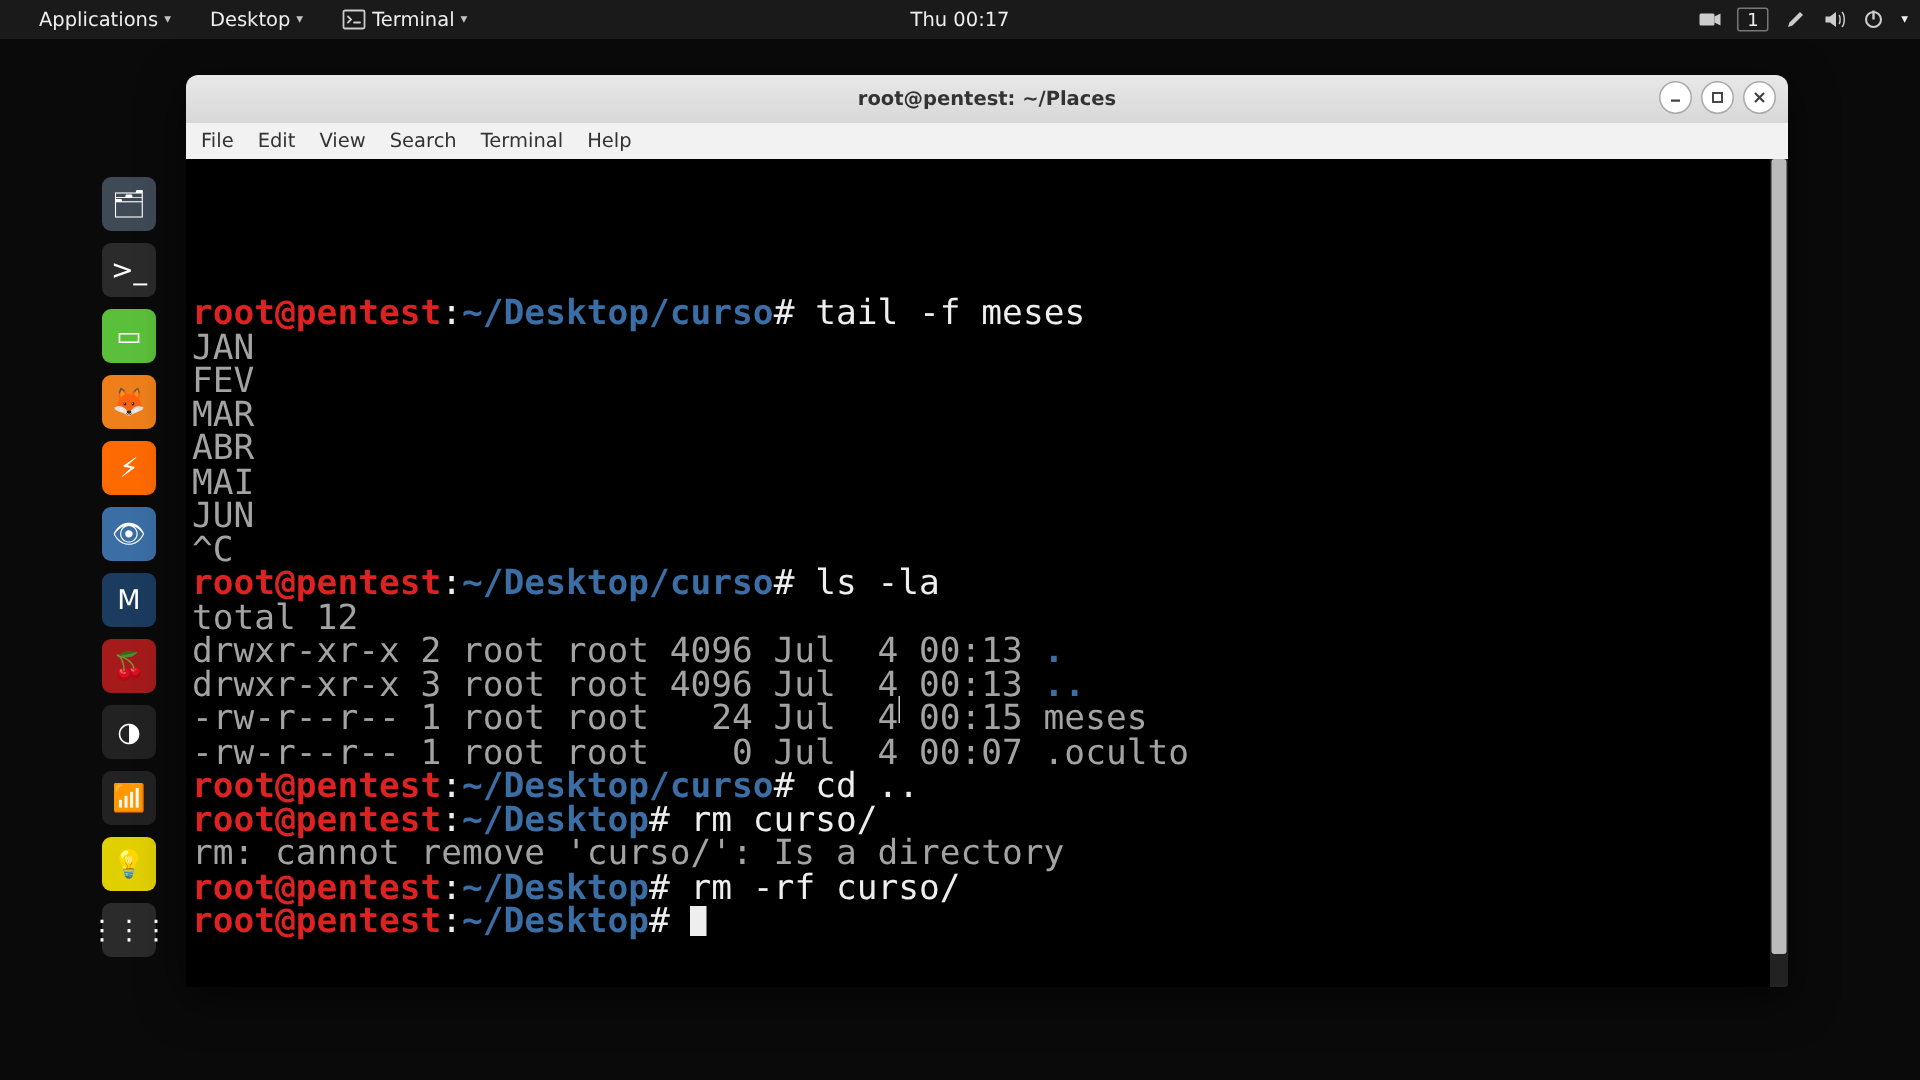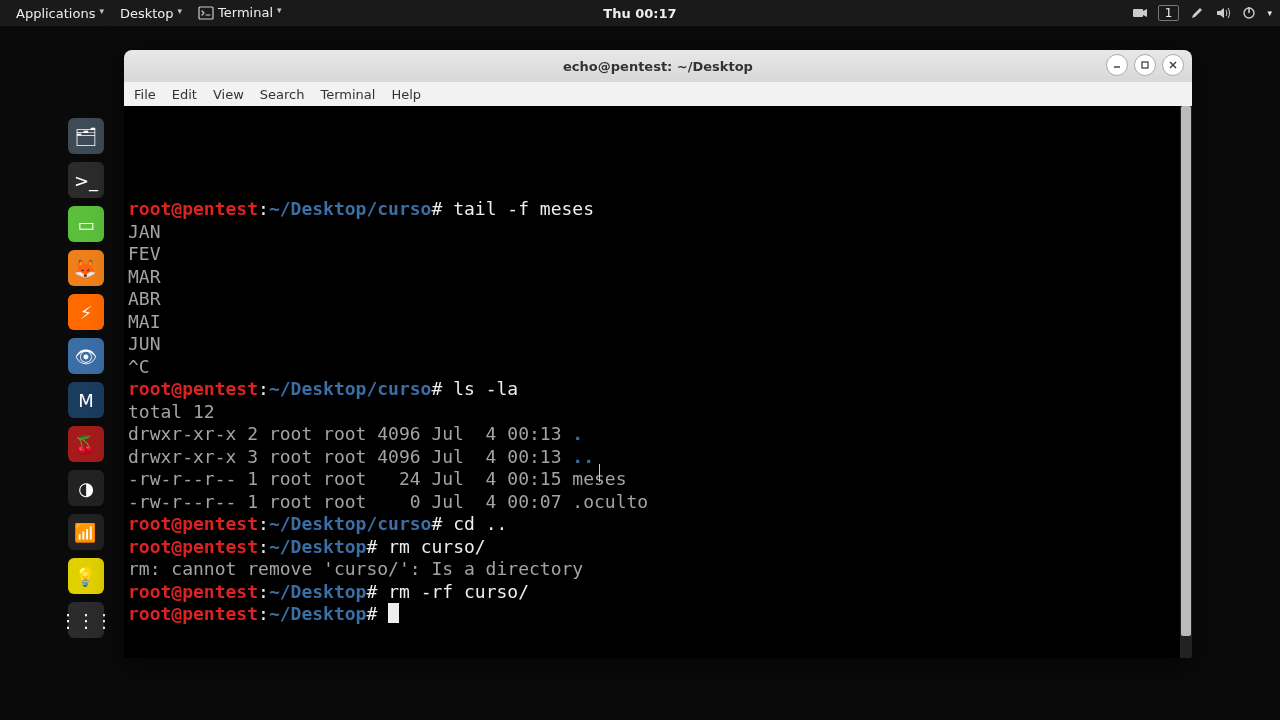--- a/index.html
+++ b/index.html
@@ -5,23 +5,23 @@
   * { margin: 0; padding: 0; box-sizing: border-box; }
   html, body { width: 1280px; height: 720px; overflow: hidden; font-family: "DejaVu Sans", "Liberation Sans", sans-serif; }
   body { background: #0a0a0a; color: #eee; }
 
   
   .topbar {
     position: absolute; top: 0; left: 0; right: 0; height: 26px;
     background: #1a1a1a; color: #eeeeee; display: flex; align-items: center;
     padding: 0 8px; font-size: 13px; z-index: 20;
   }
-  .topbar .menu-item { display: inline-flex; align-items: flex-start; gap: 4px; padding: 0 8px; cursor: pointer; }
+  .topbar .menu-item { display: inline-flex; align-items: center; gap: 4px; padding: 0 8px; cursor: pointer; margin-left: 10px; }
   .topbar .menu-item .caret { font-size: 9px; opacity: .8; }
-  .topbar .center { position: absolute; left: 50%; transform: translateX(-50%); font-weight: 700; }
+  .topbar .center { position: absolute; left: 50%; transform: translateX(-50%); font-weight: 400; }
   .topbar .right { margin-left: auto; display: flex; align-items: center; gap: 10px; }
   .topbar .ws-box { border: 1px solid #777; padding: 0 6px; border-radius: 2px; font-size: 12px; }
   .topbar .tico { width: 16px; height: 16px; display: inline-block; color: #ccc; }
 
   
   .dock {
     position: absolute; left: 68px; top: 118px; width: 40px;
     display: flex; flex-direction: column; gap: 8px; z-index: 5;
   }
   .dock .dock-item {
@@ -62,21 +62,21 @@
   }
   .menubar {
     height: 24px; background: #f2f2f2; display: flex; align-items: center;
     gap: 16px; padding: 0 10px; font-size: 13px; color: #333;
   }
   .menubar span { cursor: pointer; }
 
   .term-body {
     flex: 1; background: #000; position: relative;
     font-family: "DejaVu Sans Mono", "Liberation Mono", monospace;
-    font-size: 18px; line-height: 22.5px; color: #eee;
+    font-size: 23px; line-height: 22.5px; color: #eee;
     padding: 2px 4px; white-space: pre;
   }
   .scrollbar { position:absolute; right:0; top:0; bottom:0; width:12px; background:#222; }
   .scrollbar .thumb { position:absolute; left:1px; right:1px; background:#bbb; border-radius:2px; }
 
   .pr-user { color: #d22; font-weight: bold; }
   .pr-path { color: #3b6ea5; font-weight: bold; }
   .pr-sym  { color: #eee; }
   .cmd     { color: #eee; }
   .out     { color: #a3a3a3; }
@@ -164,21 +164,21 @@
       <span>View</span>
       <span>Search</span>
       <span>Terminal</span>
       <span>Help</span>
     </div>
   <div class="bg-body" id="bg-body"><div><span class="u">root@pentest</span><span class="c">:</span><span class="p">~/Desktop/curso</span><span class="c"># </span><span class="c">echo JUN &gt;&gt; meses</span></div><div><span class="u">root@pentest</span><span class="c">:</span><span class="p">~/Desktop/curso</span><span class="c"># </span><span class="c"></span> <span style="display:inline-block;width:10px;height:18px;border:1px solid #666;vertical-align:-3px;"></span></div></div>
 </div>
 
 <div class="window">
   <div class="titlebar">
-    <span>echo@pentest: ~/Desktop</span>
+    <span>root@pentest: ~/Places</span>
     <div class="controls">
       <div class="ctl">
         <svg viewBox="0 0 10 10" width="10" height="10">
             <line x1="2" y1="7" x2="8" y2="7" stroke="#444" stroke-width="1.5"></line>
           </svg>
       </div>
       <div class="ctl">
         <svg viewBox="0 0 10 10" width="10" height="10">
             <rect x="2" y="2" width="6" height="6" fill="none" stroke="#444" stroke-width="1.3"></rect>
           </svg>

